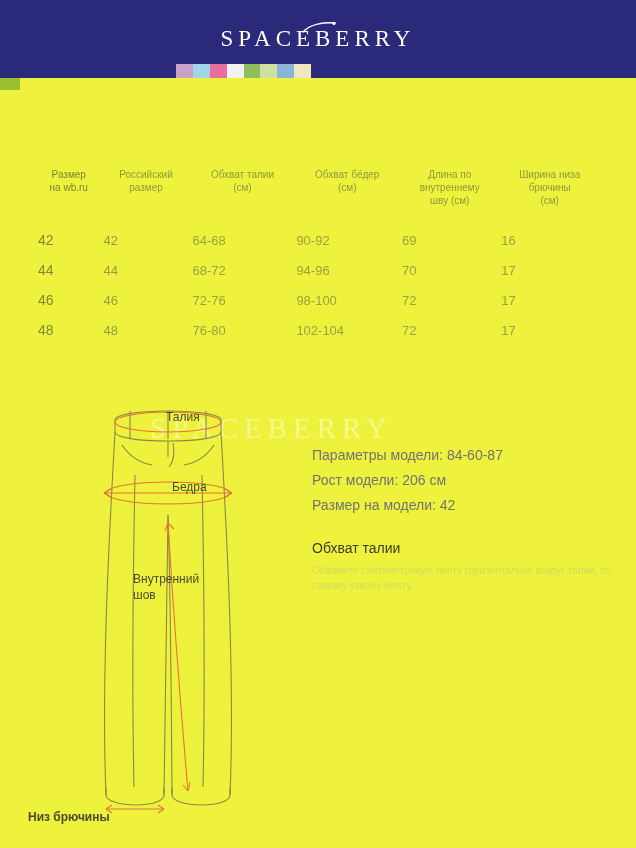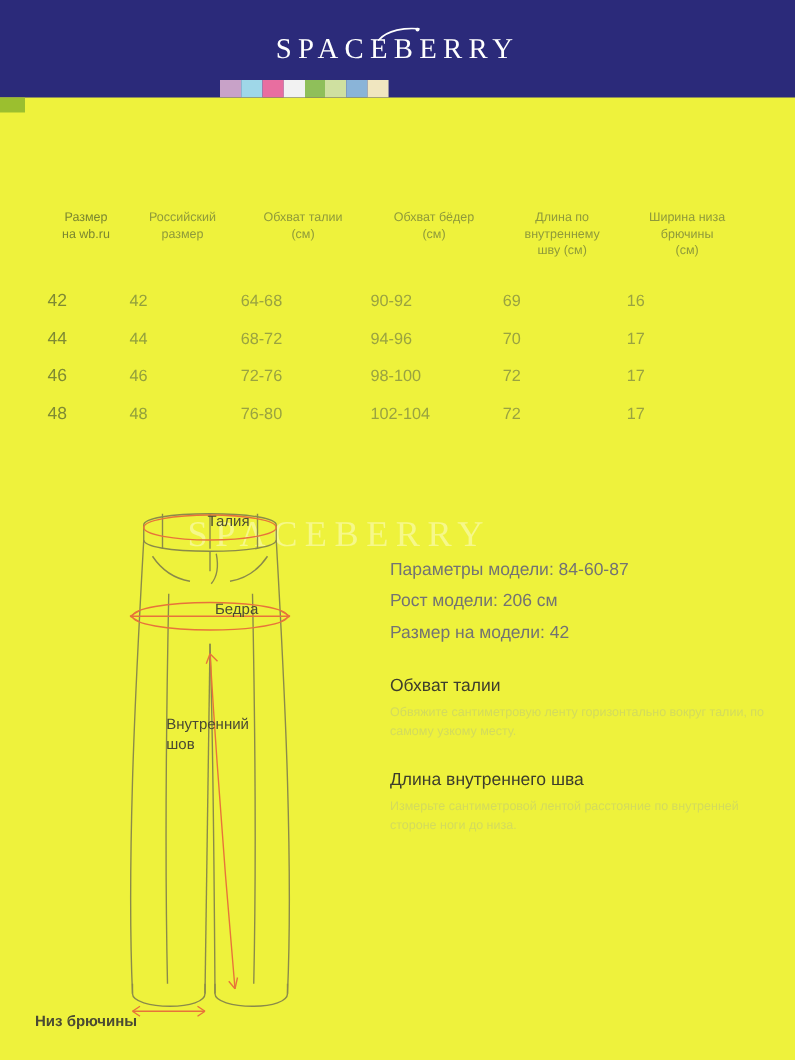--- a/index.html
+++ b/index.html
@@ -298,19 +298,15 @@
     <div class="model-line">Параметры модели: 84-60-87</div>
     <div class="model-line">Рост модели: 206 см</div>
     <div class="model-line">Размер на модели: 42</div>
 
     <div class="section">
       <div class="section-title">Обхват талии</div>
       <div class="section-text">Обвяжите сантиметровую ленту горизонтально вокруг талии, по самому узкому месту.</div>
     </div>
 
 
-    <div class="section">
-      <div class="section-title">Длина внутреннего шва</div>
-      <div class="section-text">Измерьте сантиметровой лентой расстояние по внутренней стороне ноги до низа.</div>
-    </div>
   </div>
 
 </div>
 
 </body></html>

